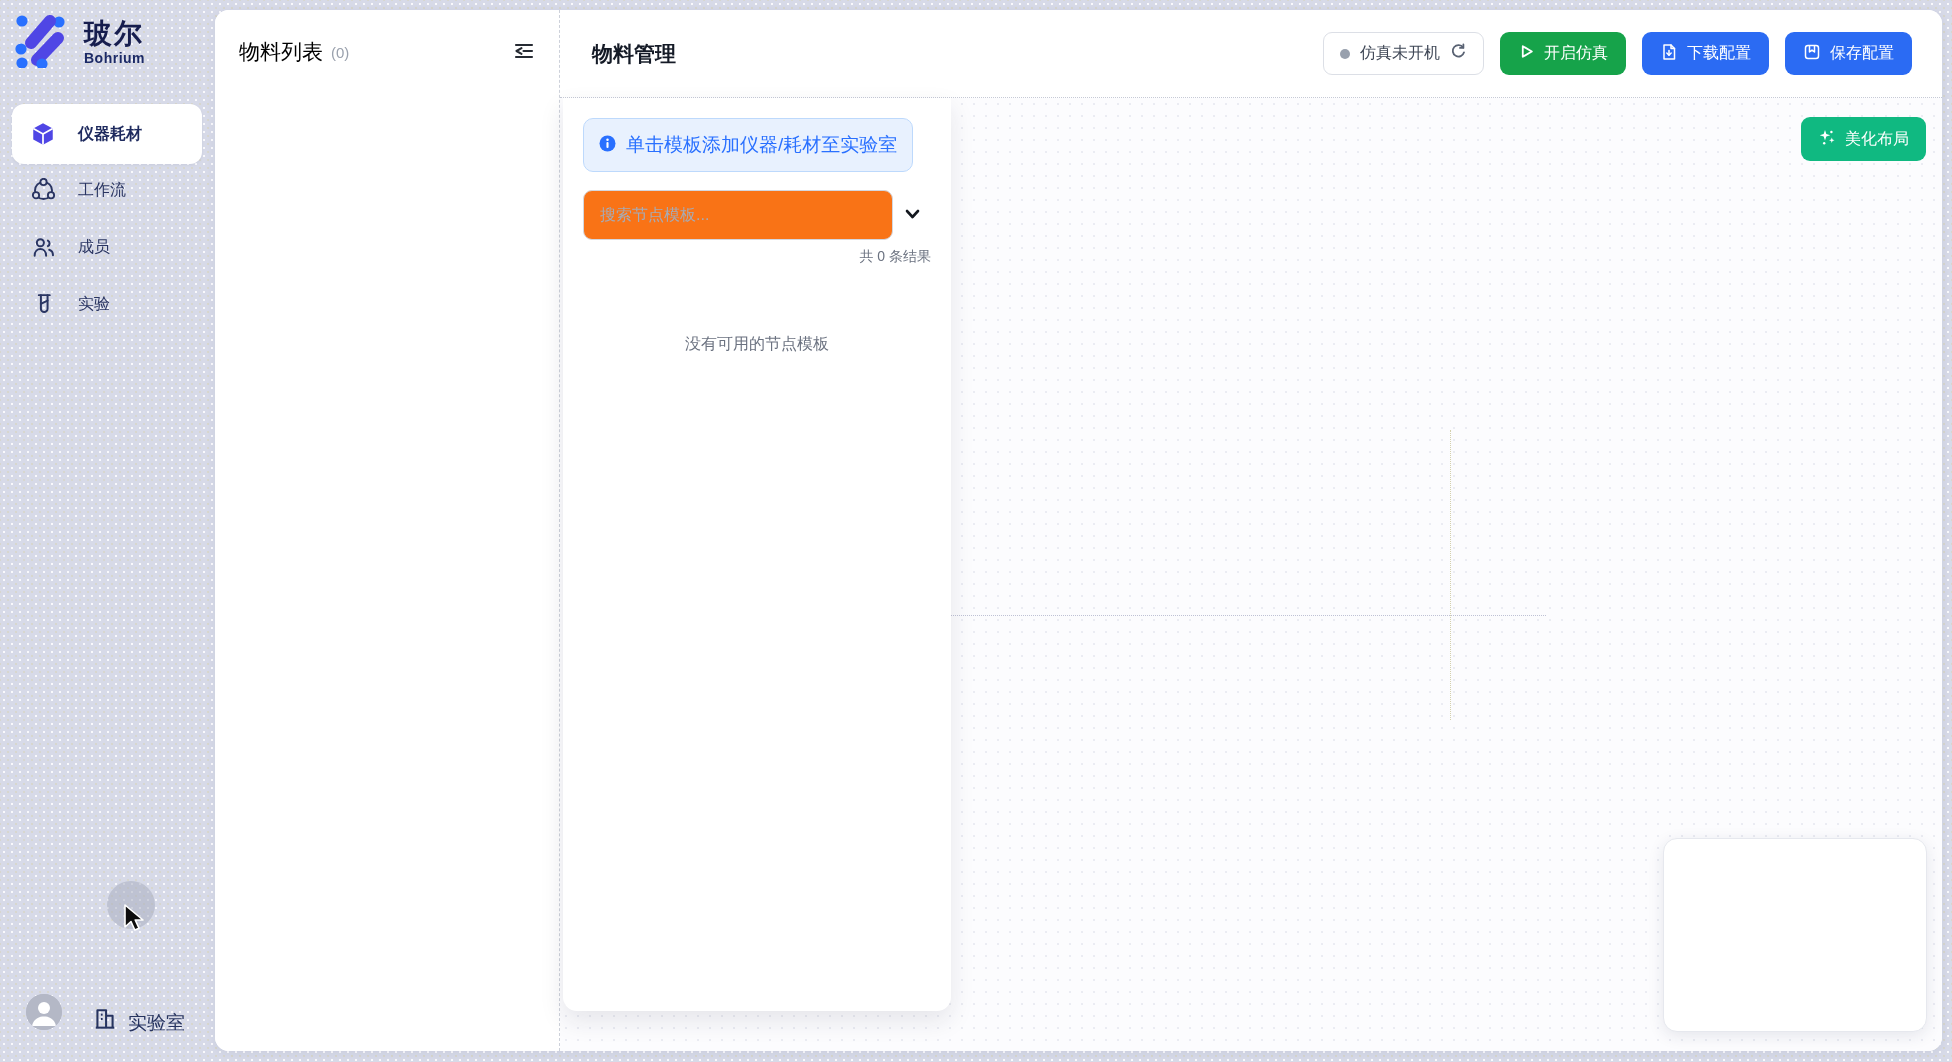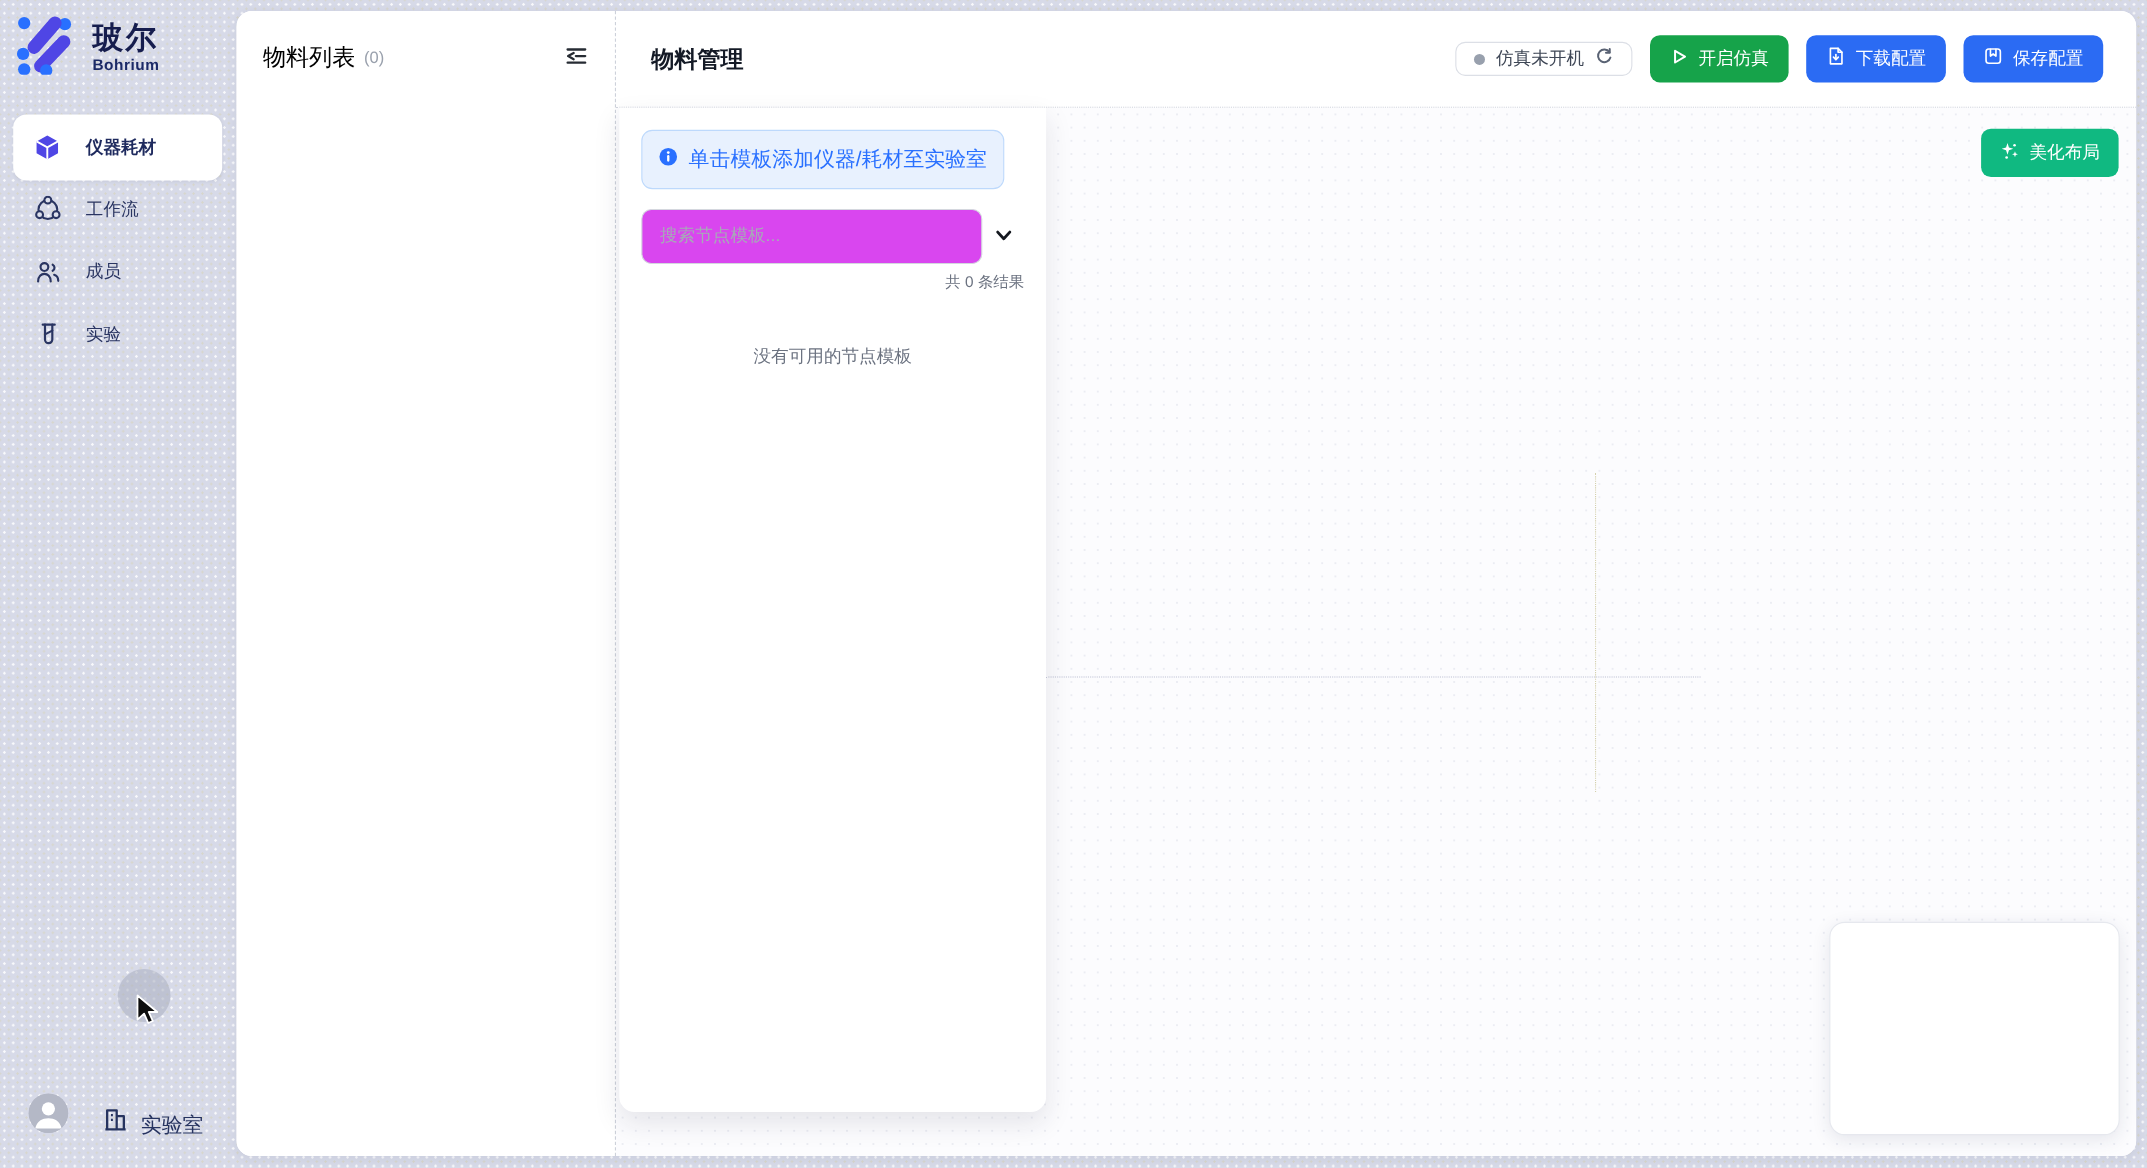--- a/index.html
+++ b/index.html
@@ -54,21 +54,21 @@
   .materials-count { font-size:15px; color:#9aa1ad; margin-left:8px; }
   .collapse-btn { margin-left:auto; width:26px; height:26px; border:none; background:transparent; cursor:pointer;
                   display:flex; align-items:center; justify-content:center; }
 
   
   .main-area { position:absolute; left:345px; top:0; right:0; height:1041px; }
   .topbar { position:absolute; left:0; top:0; right:0; height:88px; background:#fff;
             border-bottom:1px dotted #c6cad6; display:flex; align-items:center; padding:0 30px 0 32px; }
   .page-title { font-size:21px; font-weight:bold; color:#141a26; }
   .actions { margin-left:auto; display:flex; align-items:center; gap:16px; }
-  .status-pill { height:31px; padding:0 16px; display:flex; align-items:center; gap:10px; background:#fff;
+  .status-pill { height:43px; padding:0 16px; display:flex; align-items:center; gap:10px; background:#fff;
                  border:1px solid #dcdfe6; border-radius:9px; cursor:pointer; }
   .status-dot { width:10px; height:10px; border-radius:50%; background:#98a0ad; }
   .status-text { font-size:16px; color:#3f4756; }
   .btn { height:43px; border:none; border-radius:9px; display:flex; align-items:center; 
          gap:9px; color:#fff; font-size:16px; font-family:"Liberation Sans",sans-serif; cursor:pointer; padding:0 18px; }
   .btn-green { background:#16a34a; }
   .btn-blue  { background:#2b6bf3; }
 
   
   .canvas { position:absolute; left:0; top:88px; right:0; bottom:0;
@@ -78,26 +78,26 @@
   .guide-h { position:absolute; left:390px; top:517px; width:596px; height:0; border-top:1px dotted rgba(150,155,185,.6); }
   .guide-v { position:absolute; left:890px; top:332px; width:0; height:290px; border-left:1px dotted rgba(190,184,128,.65); }
 
   .template-panel { position:absolute; left:3px; top:0; width:388px; height:913px; background:#fff;
                     border-radius:0 0 14px 14px; box-shadow:0 10px 24px rgba(25,30,60,.10); padding:20px; }
   .info-banner { display:inline-flex; align-items:center; gap:10px; background:#e8f1fe; border:1px solid #bdd9fc;
                  border-radius:10px; padding:13px 15px; }
   .info-banner .btext { font-size:19px; color:#2970ff; }
   .search-row { margin-top:18px; display:flex; align-items:center; }
   .search-input { flex:1; height:50px; border:1px solid #d4d7de; border-radius:9px; padding:15px 16px; font-size:16px;
-                  color:#30363f; font-family:"Liberation Sans",sans-serif; outline:none; background:#d946ef; }
+                  color:#30363f; font-family:"Liberation Sans",sans-serif; outline:none; background:#f97316; }
   .search-input::placeholder { color:#a6abb6; }
   .chevron-btn { width:38px; height:40px; border:none; background:transparent; cursor:pointer;
                  display:flex; align-items:center; justify-content:center; }
   .results-count { margin-top:8px; text-align:right; font-size:14px; color:#6b7280; }
-  .empty-text { margin-top:48px; text-align:center; font-size:16px; color:#6b7280; }
+  .empty-text { margin-top:68px; text-align:center; font-size:16px; color:#6b7280; }
 
   .beautify-btn { position:absolute; right:16px; top:19px; height:44px; padding:0 17px; background:#10b981;
                   border:none; border-radius:9px; color:#fff; font-size:16px; display:flex; align-items:center;
                   gap:9px; cursor:pointer; font-family:"Liberation Sans",sans-serif; }
 
   .minimap { position:absolute; right:15px; bottom:19px; width:264px; height:194px; background:#fff;
              border:1px solid #e6e8ee; border-radius:14px; box-shadow:0 4px 16px rgba(30,36,80,.10); cursor:pointer; }
 </style>
 </head>
 <body>

